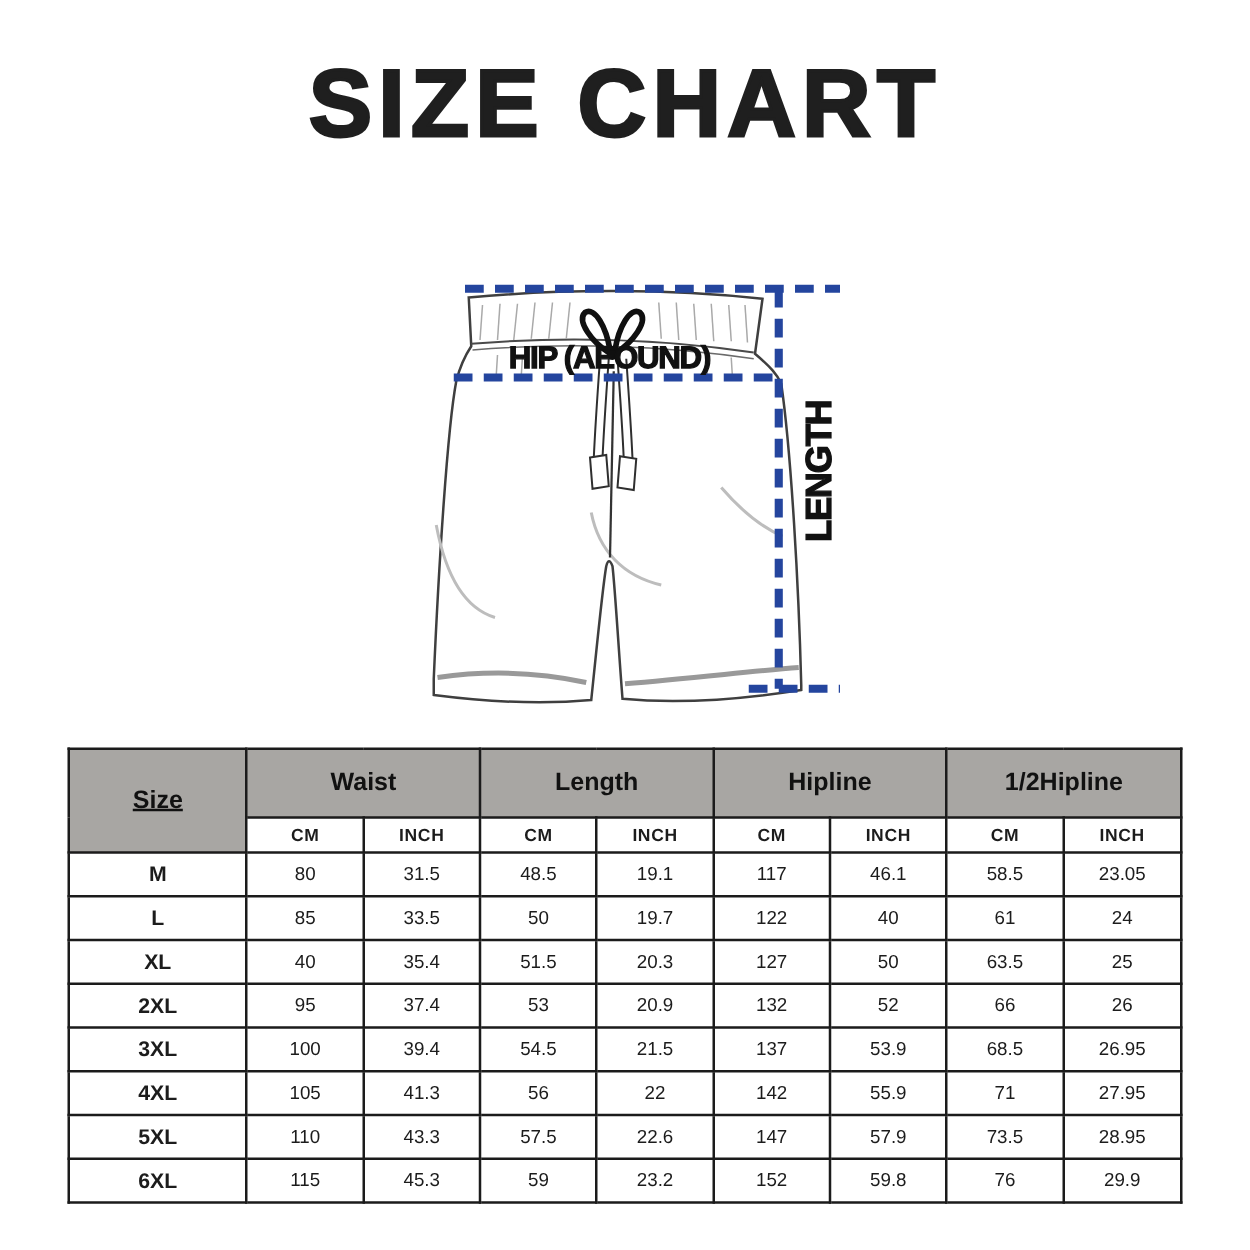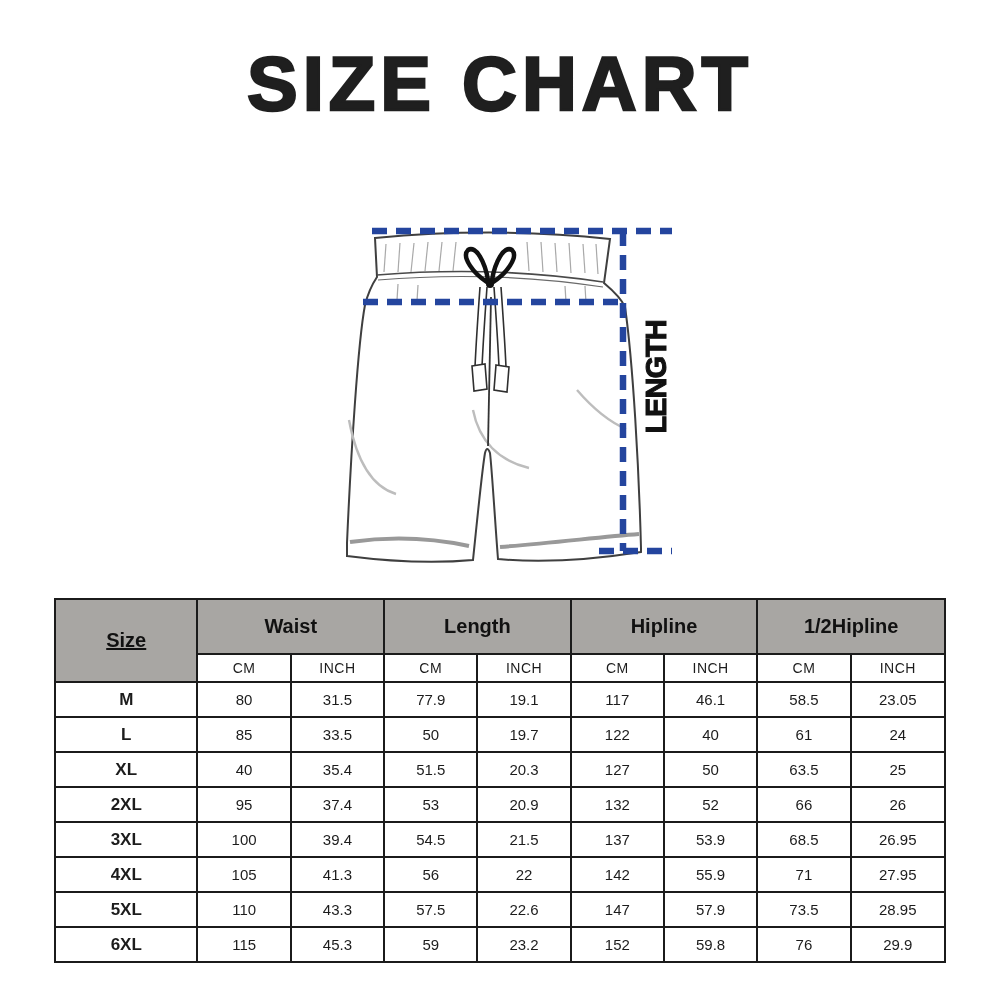--- a/index.html
+++ b/index.html
@@ -31,31 +31,32 @@
   svg.diagram{position:absolute;left:330px;top:195px;z-index:2;}
   .size-table{
     position:absolute;left:54px;top:598px;width:892px;
     border-collapse:collapse;table-layout:fixed;background:#fff;
   }
   .size-table th,.size-table td{
     border:2px solid #1b1b1b;text-align:center;vertical-align:middle;padding:0;
   }
   .group-row th{height:53px;background:var(--header-bg,#a8a6a3);font-size:20px;font-weight:bold;color:#111;}
   .size-th{background:var(--header-bg,#a8a6a3);font-size:20px;font-weight:bold;text-decoration:underline;}
-  .unit-row th{height:26px;background:#fff;font-size:14px;font-weight:normal;letter-spacing:0.5px;}
+  .unit-row th{height:26px;background:#fff;font-size:14px;font-weight:bold;letter-spacing:0.5px;}
   .size-table tbody th{font-size:17px;font-weight:bold;height:33px;background:#fff;}
   .size-table tbody td{font-size:15px;font-weight:normal;background:#fff;}
 </style>
 </head>
 <body>
 
 <div class="page">
 
   <div class="title">SIZE CHART</div>
 
+  <div class="hip-label">HIP (AEOUND)</div>
   <div class="length-label">LENGTH</div>
 
   <svg class="diagram" width="370" height="385" viewBox="330 195 370 385" xmlns="http://www.w3.org/2000/svg">
 
     <path d="M375,238 C450,231 535,231 610,239 L604,283
          C617,294 622,300 625,307 C633,362 639,470 641,548 L641,552
          C590,560 540,563 498,559
          C495,521 492,470 490,453 Q487,445 485,453 C482,470 477,522 473,560
          C430,564 386,561 347,556 L347,543
          C351,452 358,342 365,305 C367,297 371,286 377,277 Z" fill="#ffffff" stroke="#3f3f3f" stroke-width="2"></path>
@@ -145,21 +146,21 @@
         <th>INCH</th>
         <th>CM</th>
         <th>INCH</th>
       </tr>
     </thead>
     <tbody id="size-rows">
         <tr>
           <th>M</th>
           <td>80</td>
           <td>31.5</td>
-          <td>77.9</td>
+          <td>48.5</td>
           <td>19.1</td>
           <td>117</td>
           <td>46.1</td>
           <td>58.5</td>
           <td>23.05</td>
         </tr>
         <tr>
           <th>L</th>
           <td>85</td>
           <td>33.5</td>

